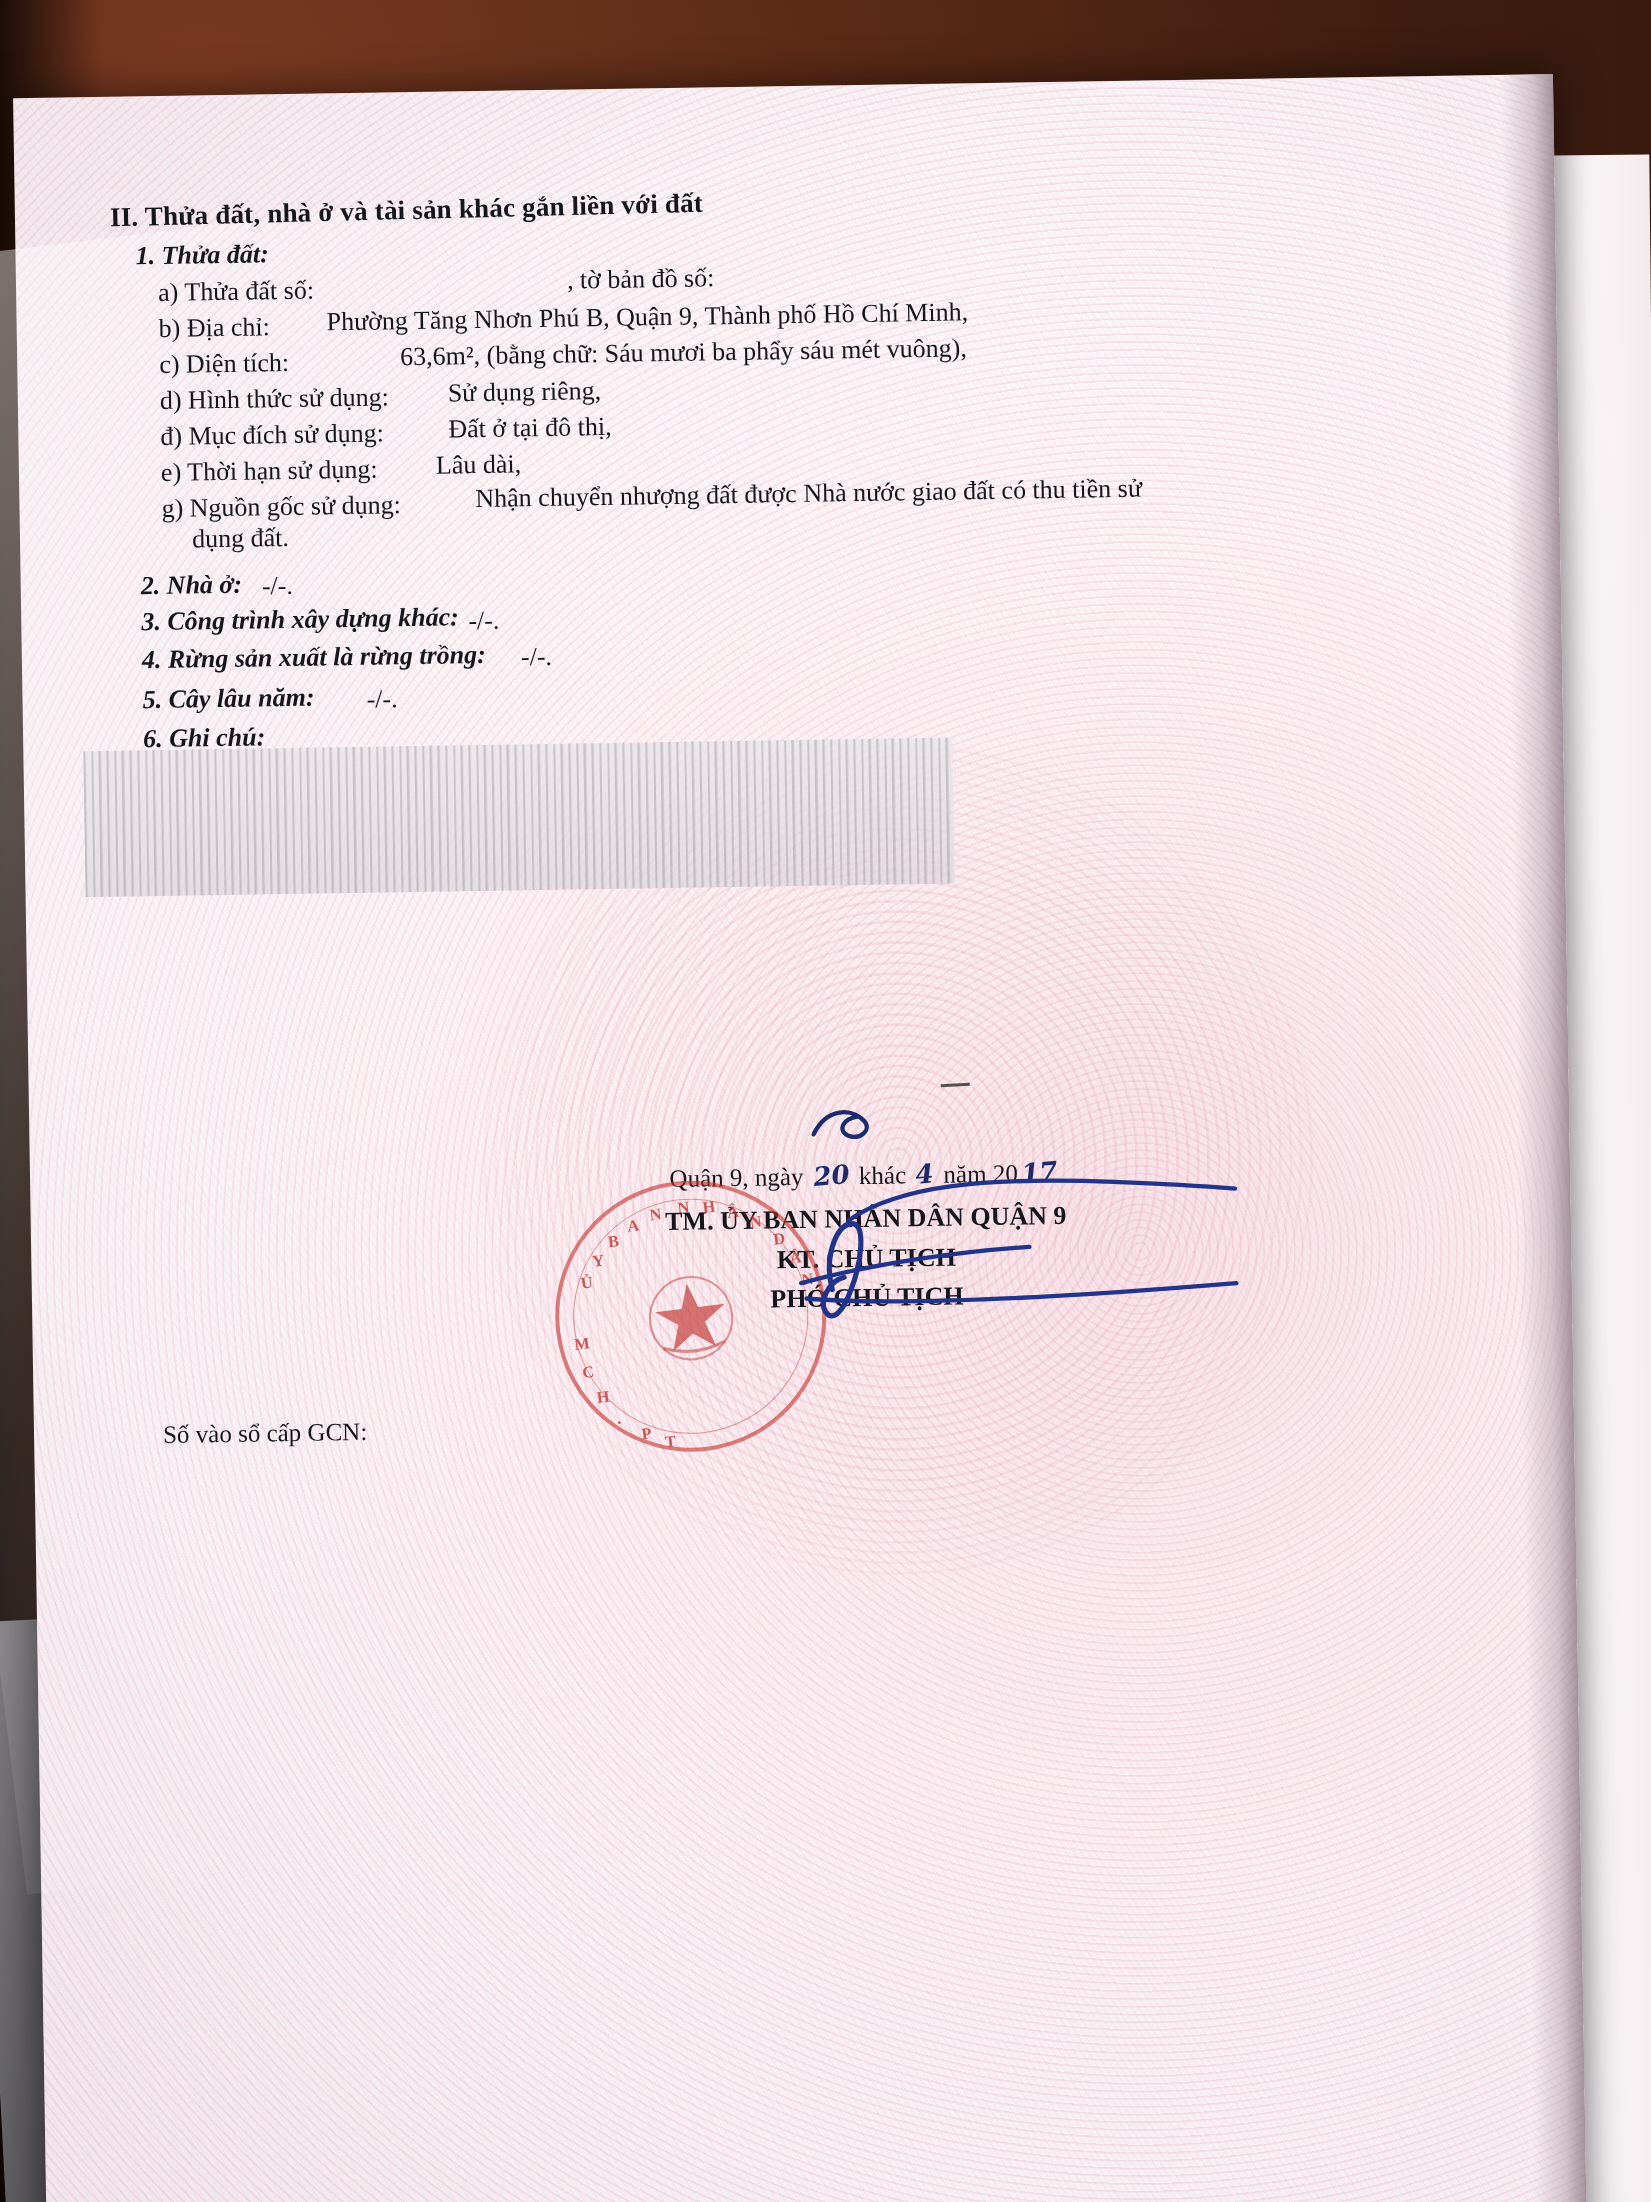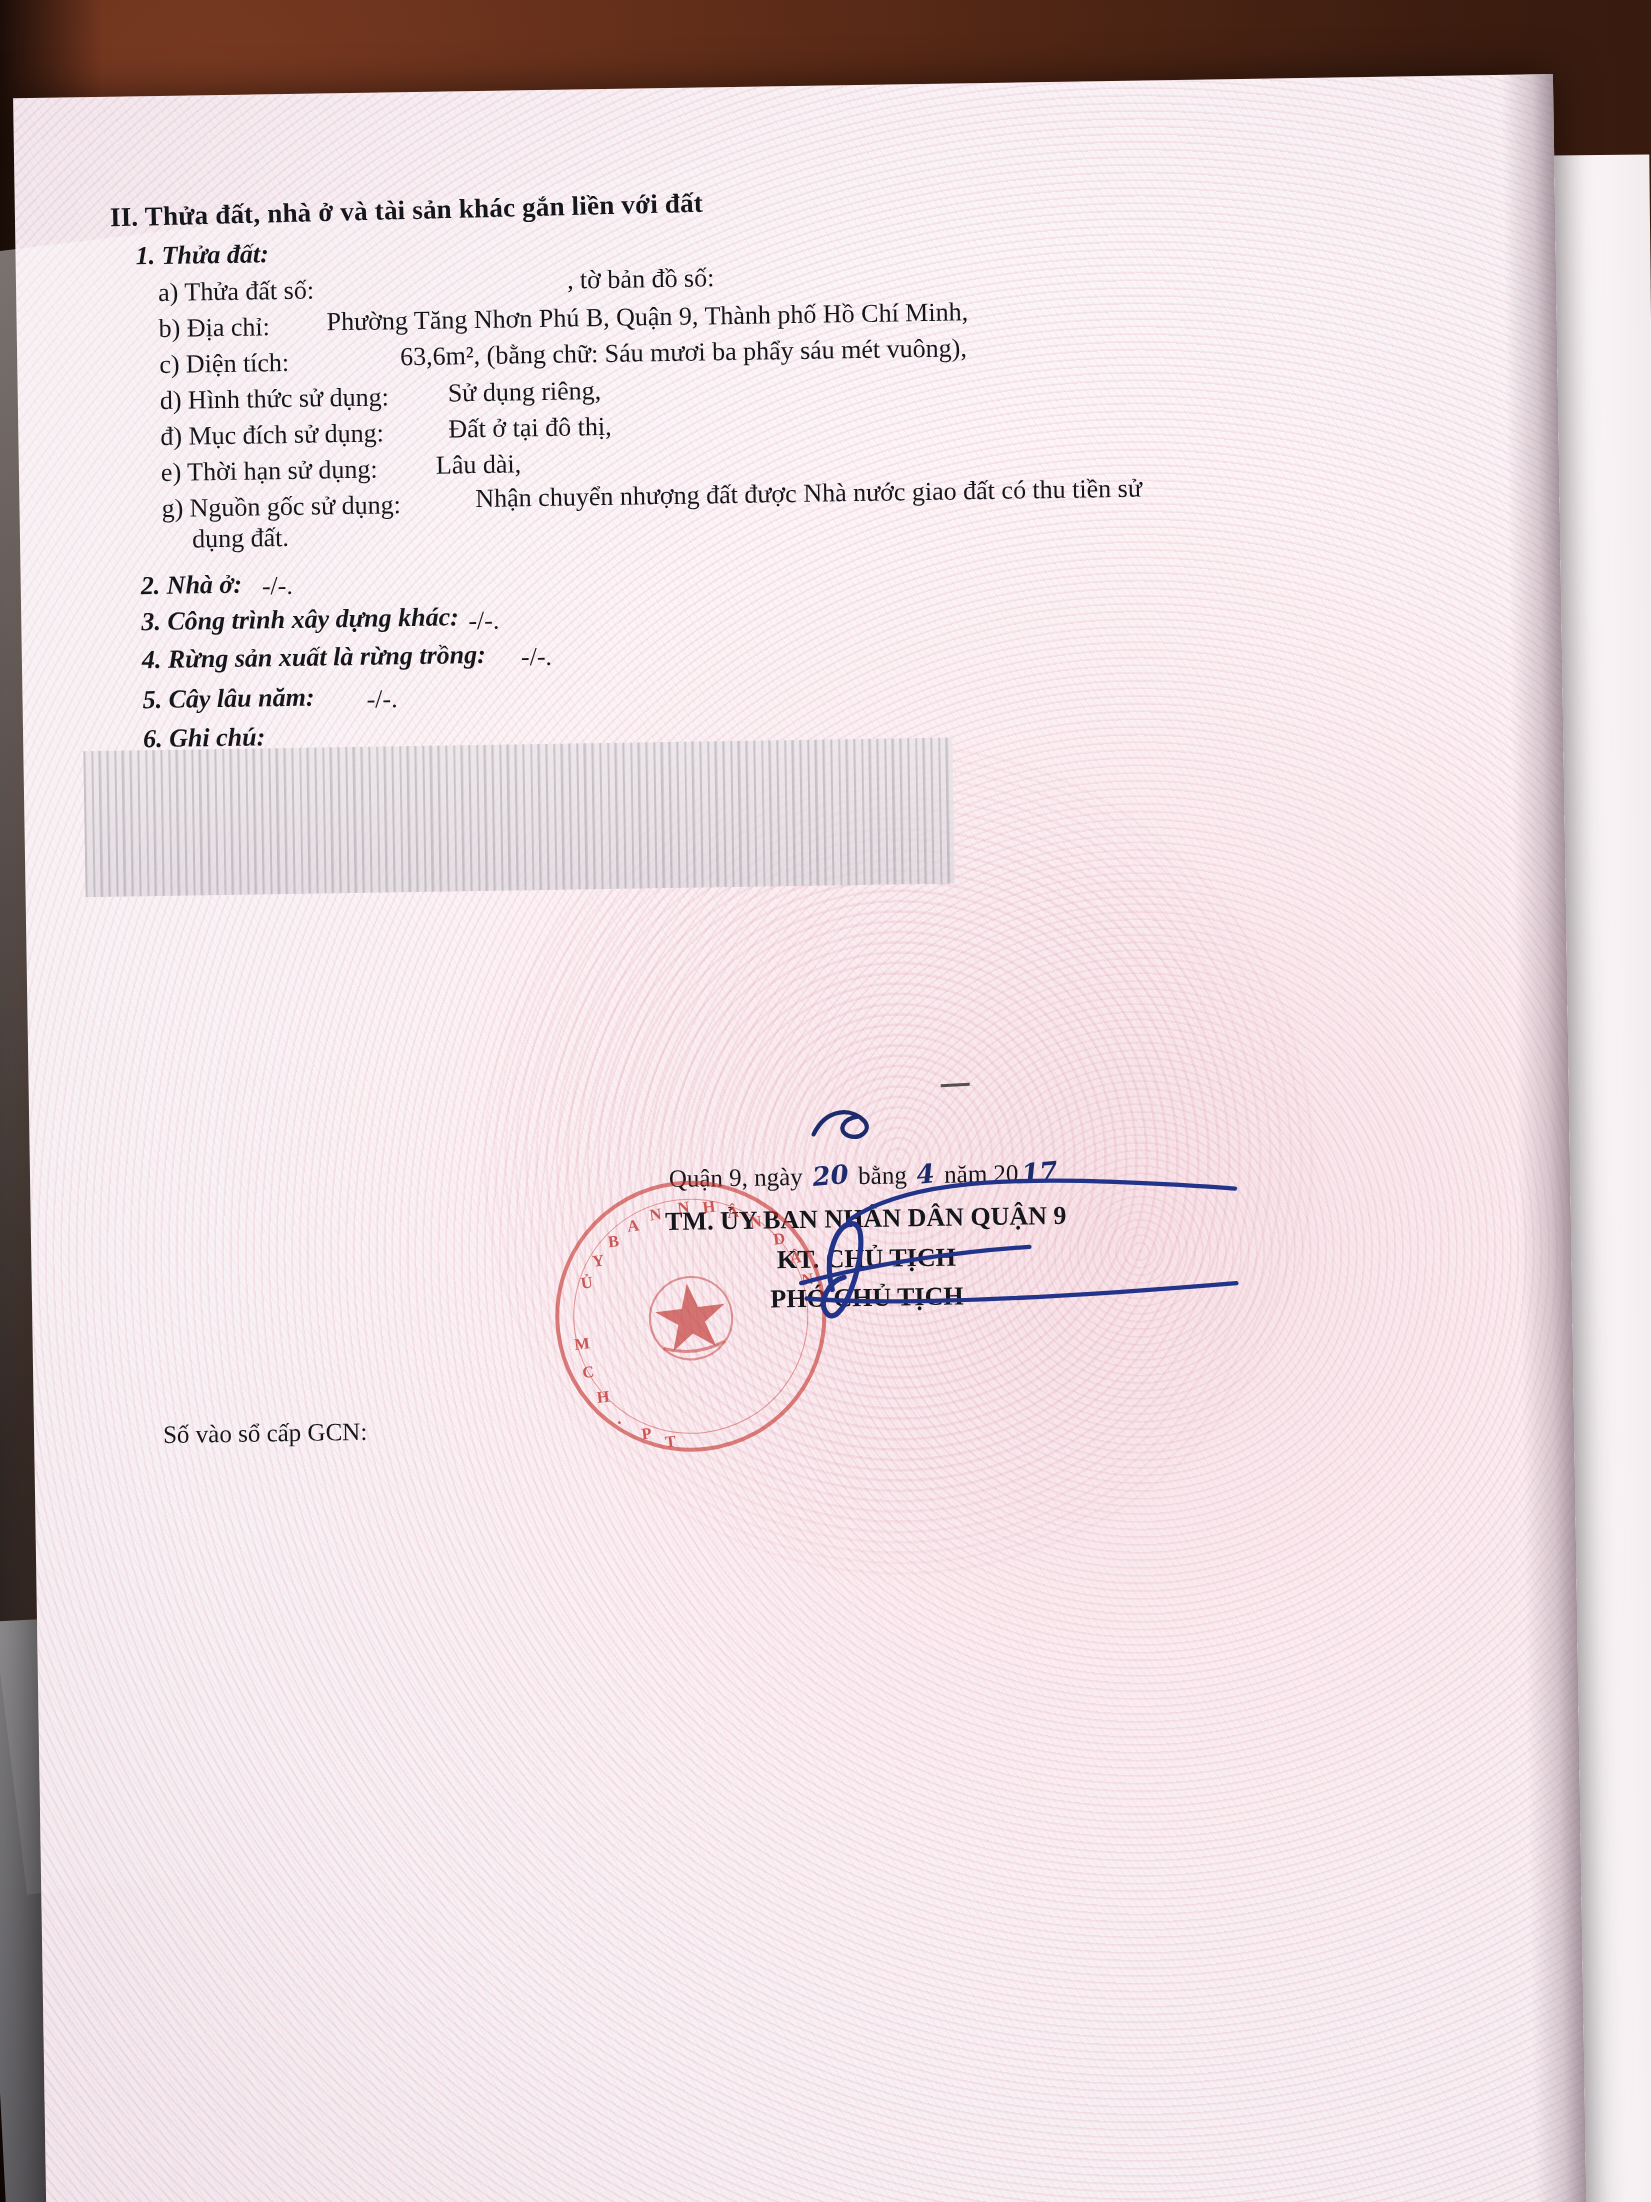--- a/index.html
+++ b/index.html
@@ -296,21 +296,21 @@
       <div class="line" style="left:344px; top:592px;">-/-.</div>
 
       <div class="line bold-it" style="left:120px; top:628px;">6. Ghi chú:</div>
 
       <div class="note-block" style="top:654px;"></div>
 
       <div class="sign-area" style="top:1075px;">
         <div class="sign-date">
           <span>Quận 9, ngày</span>
           <span class="hw">20</span>
-          <span>bằng</span>
+          <span>khác</span>
           <span class="hw">4</span>
           <span>năm 20</span><span class="hw">17</span>
         </div>
         <div class="sign-l1">TM. ỦY BAN NHÂN DÂN QUẬN 9</div>
         <div class="sign-l2">KT. CHỦ TỊCH</div>
         <div class="sign-l3">PHÓ CHỦ TỊCH</div>
       </div>
 
       <div class="tick"></div>
 

